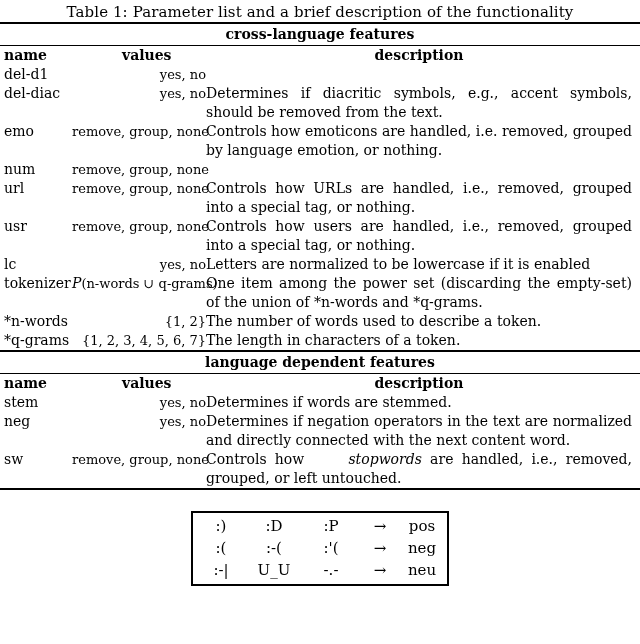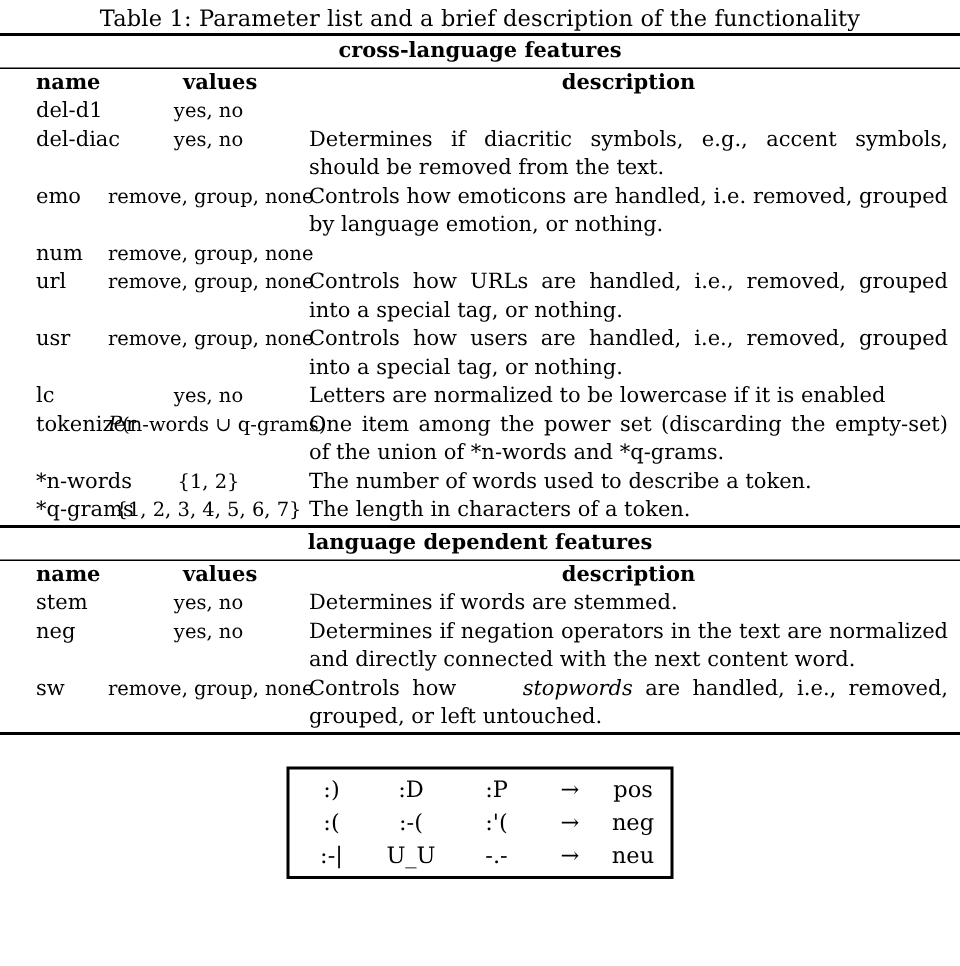--- a/index.html
+++ b/index.html
@@ -26,22 +26,22 @@
   .section-header {
     text-align: center;
     font-weight: bold;
     font-size: 14px;
     line-height: 19px;
     padding: 1px 0;
   }
 
   .row { display: flex; align-items: flex-start; font-size: 14px; line-height: 19px; }
   .cell { display: block; }
-  .cname  { width: 72px;  padding-left: 24px; flex: 0 0 72px; white-space: nowrap; }
-  .cvalues{ width: 134px; flex: 0 0 134px; text-align: center; font-size: 13px; white-space: nowrap; }
+  .cname  { width: 72px;  padding-left: 4px; flex: 0 0 72px; white-space: nowrap; }
+  .cvalues{ width: 134px; flex: 0 0 134px; text-align: right; font-size: 13px; white-space: nowrap; }
   .cdesc  { flex: 1 1 auto; text-align: justify; padding-right: 8px; }
   .header-row { font-weight: bold; }
   .header-row .cvalues { font-size: 14px; text-align: left; padding-left: 50px; }
   .header-row .cdesc { text-align: center; }
 
   .cal { font-style: italic; font-size: 14px; }
   em.stopwords { font-style: italic; margin-left: 36px; }
 
   .emo-box-wrap { margin-top: 21px; display: flex; justify-content: center; }
   .emo-box {

